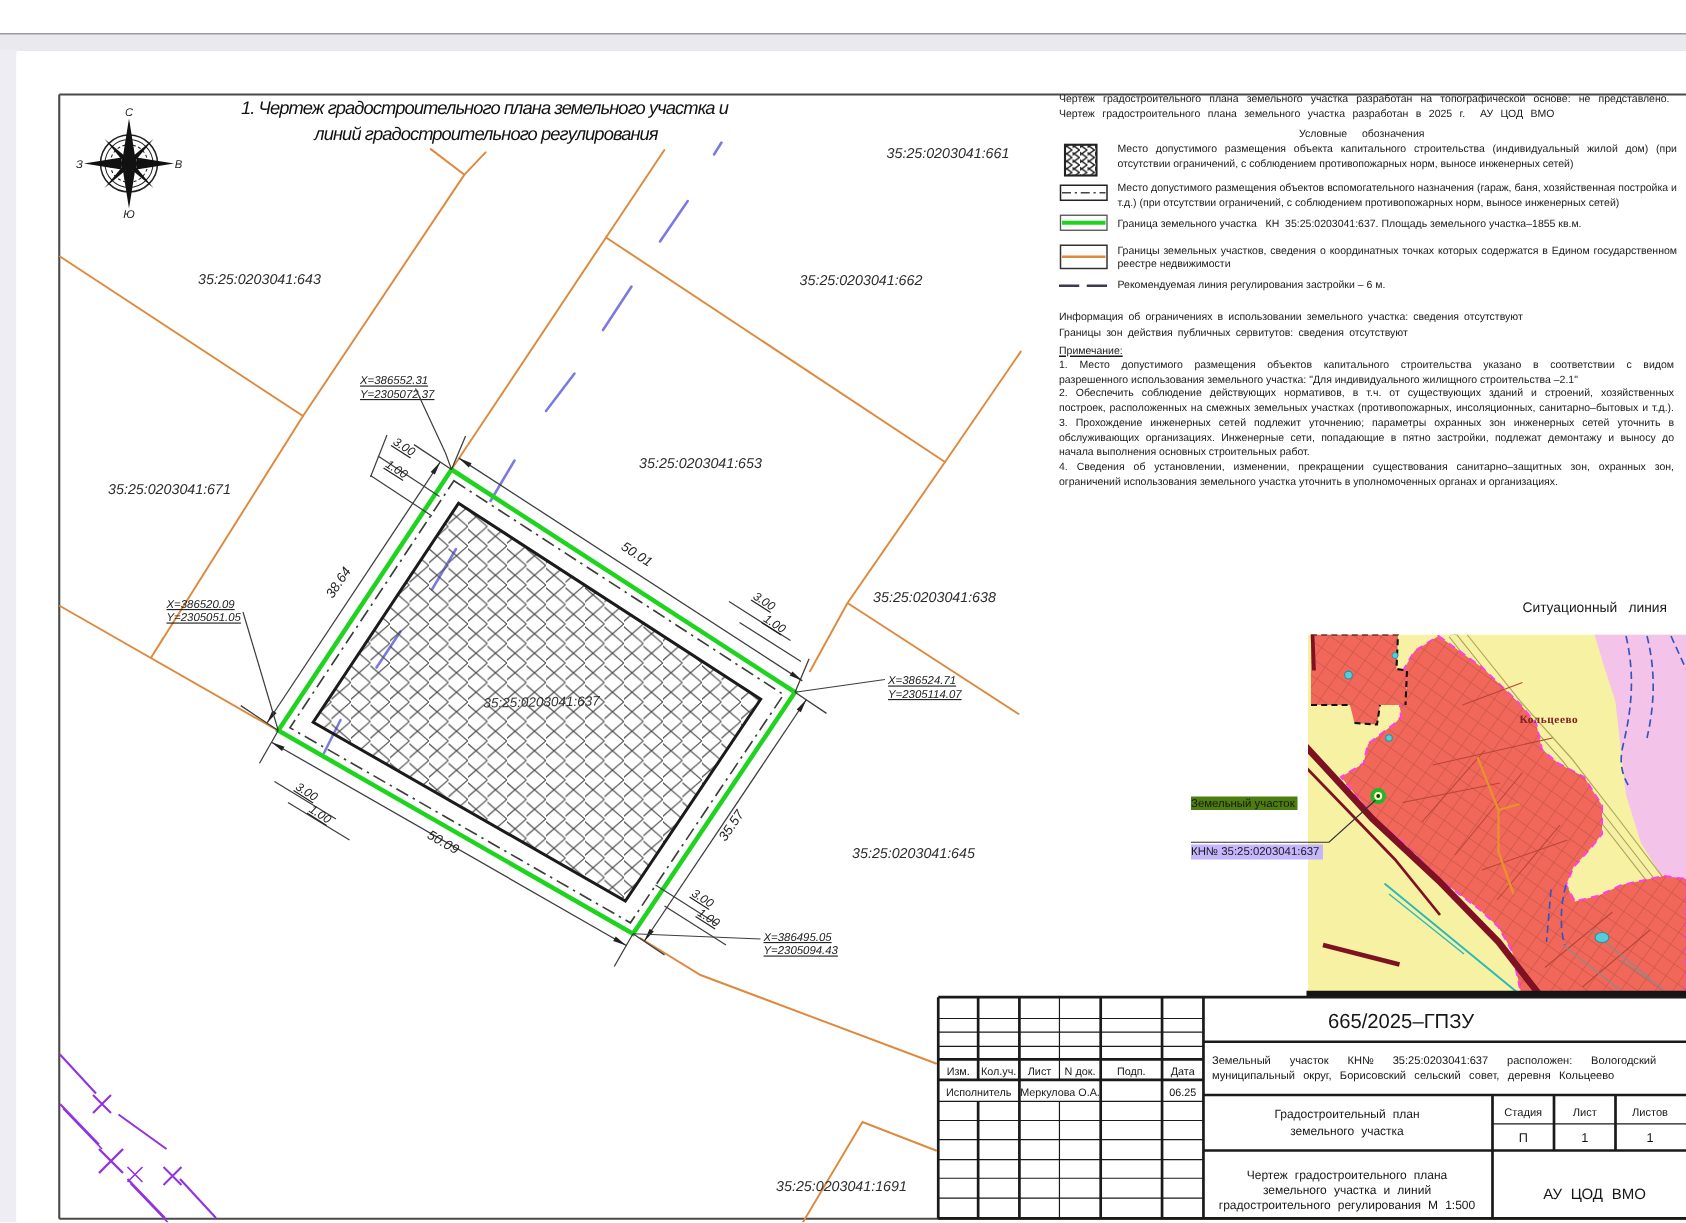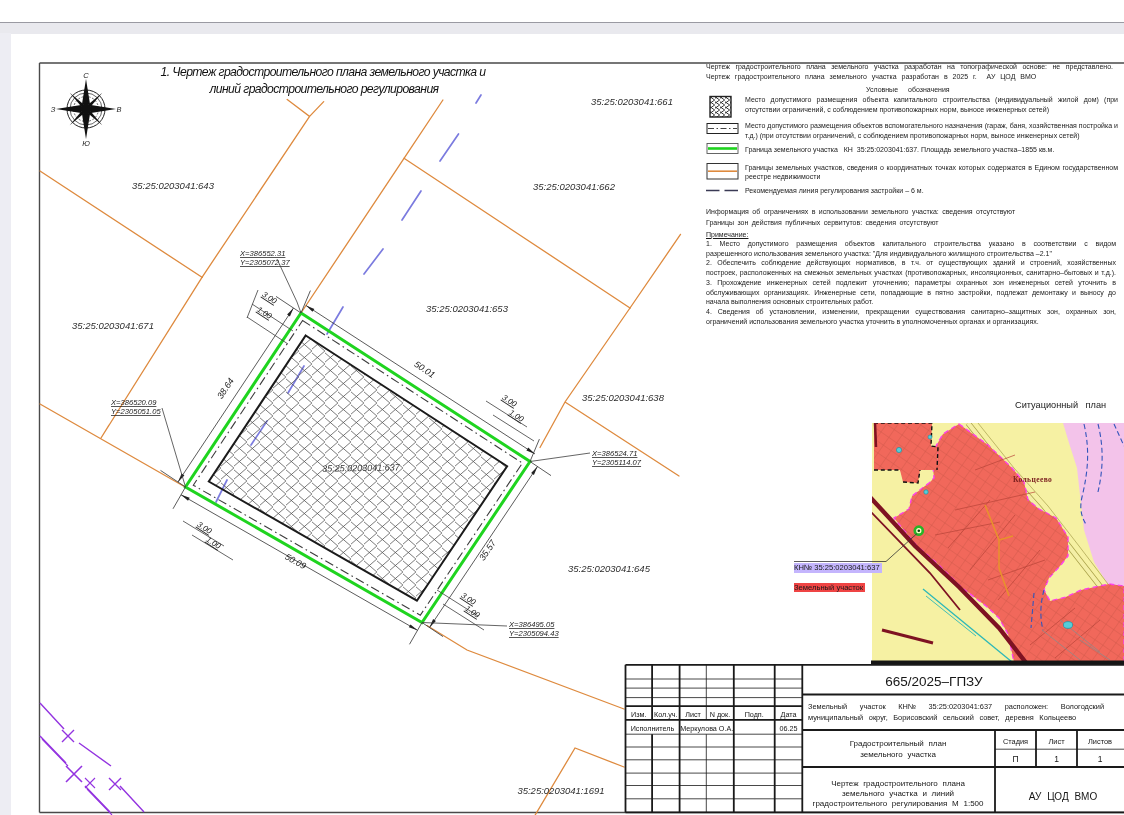--- a/index.html
+++ b/index.html
@@ -224,23 +224,23 @@
 <div class="t rp j" style="left:706px;top:239px;width:410px;">1. Место допустимого размещения объектов капитального строительства указано в соответствии с видом</div>
 <div class="t rp" style="left:706px;top:248.7px;">разрешенного использования земельного участка: "Для индивидуального жилищного строительства –2.1"</div>
 <div class="t rp j" style="left:706px;top:258.4px;width:410px;">2. Обеспечить соблюдение действующих нормативов, в т.ч. от существующих зданий и строений, хозяйственных</div>
 <div class="t rp j" style="left:706px;top:268.1px;width:410px;">построек, расположенных на смежных земельных участках (противопожарных, инсоляционных, санитарно–бытовых и т.д.).</div>
 <div class="t rp j" style="left:706px;top:277.8px;width:410px;">3. Прохождение инженерных сетей подлежит уточнению; параметры охранных зон инженерных сетей уточнить в</div>
 <div class="t rp j" style="left:706px;top:287.5px;width:410px;">обслуживающих организациях. Инженерные сети, попадающие в пятно застройки, подлежат демонтажу и выносу до</div>
 <div class="t rp" style="left:706px;top:297.2px;">начала выполнения основных строительных работ.</div>
 <div class="t rp j" style="left:706px;top:306.9px;width:410px;">4. Сведения об установлении, изменении, прекращении существования санитарно–защитных зон, охранных зон,</div>
 <div class="t rp" style="left:706px;top:316.6px;">ограничений использования земельного участка уточнить в уполномоченных органах и организациях.</div>
 
-<div class="t" style="left:1015px;top:400px;font-size:9.2px;color:#1a1a1a;word-spacing:5px;">Ситуационный план</div>
-
-<div class="t" style="left:794px;top:583px;font-size:7.6px;color:#1a1a1a;background:#ef4444;z-index:6;padding:0 2px 0 0;text-align:right;">Земельный участок</div>
+<div class="t" style="left:1015px;top:400px;font-size:9.2px;color:#1a1a1a;word-spacing:5px;">Ситуационный линия</div>
+
+<div class="t" style="left:794px;top:531px;font-size:7.6px;color:#1a1a1a;background:#4d7c0f;z-index:6;padding:0 2px 0 0;text-align:right;">Земельный участок</div>
 <div class="t" style="left:794px;top:563px;font-size:7.6px;color:#1a1a1a;background:#c4b5fd;z-index:6;padding:0 2px 1px 0;">КН№ 35:25:0203041:637</div>
 
 <svg width="1124" height="815" viewBox="0 0 1124 815" style="position:absolute;left:0;top:0;" xmlns="http://www.w3.org/2000/svg">
 
 <rect x="710" y="96.5" width="21" height="20.5" fill="url(#xh2)" stroke="#222" stroke-width="1.4"></rect>
 
 <rect x="707" y="123.5" width="31" height="10" fill="none" stroke="#222" stroke-width="1"></rect>
 <path d="M708,128.5 H737" stroke="#444" stroke-width="1" stroke-dasharray="6 2.5 1.5 2.5" fill="none"></path>
 
 <rect x="707" y="143.5" width="31" height="10" fill="none" stroke="#555" stroke-width="0.9"></rect>

